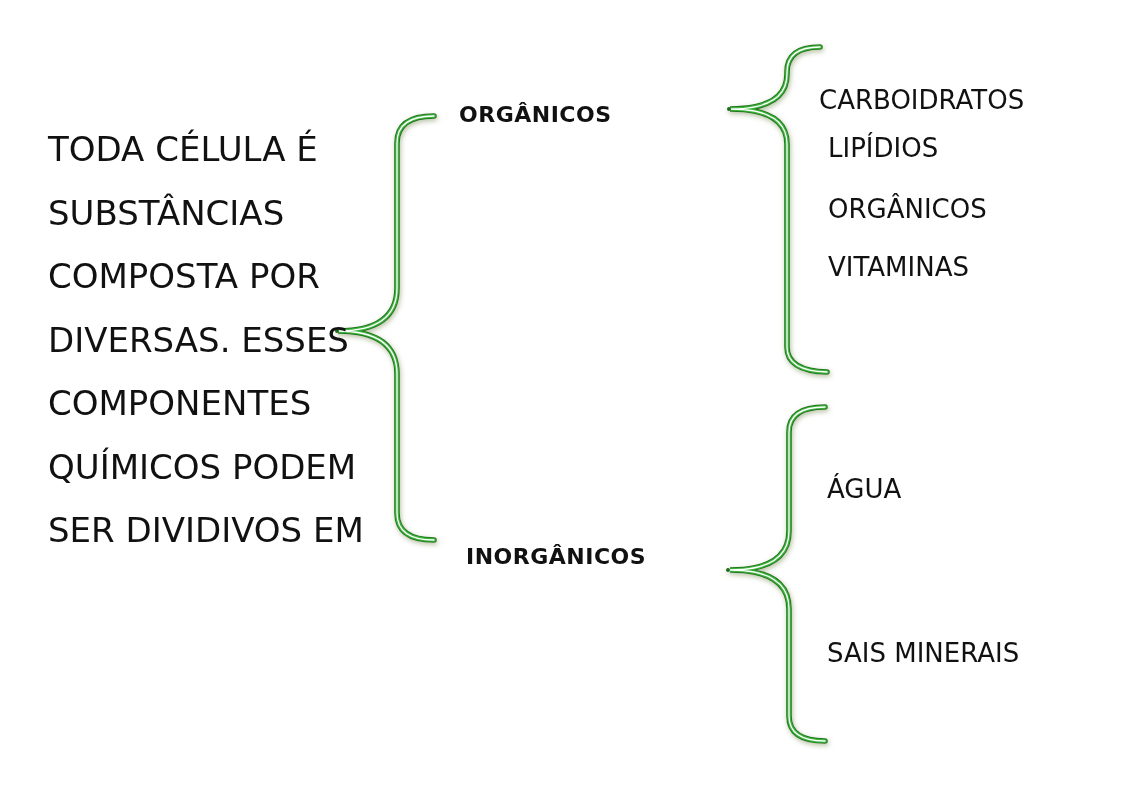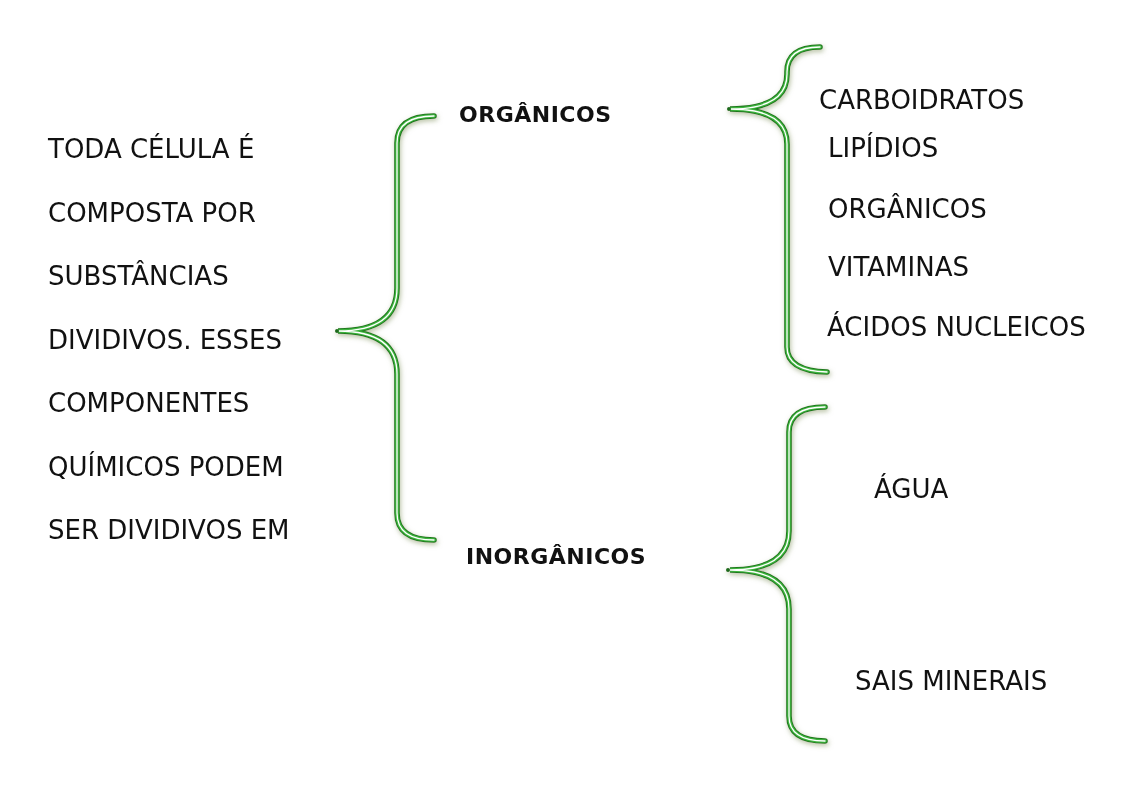--- a/index.html
+++ b/index.html
@@ -6,41 +6,41 @@
   .stage{
     position:relative;
     width:1122px;height:797px;
     background:#ffffff;
     font-family:"DejaVu Sans","Liberation Sans",sans-serif;
     color:#111111;
     overflow:hidden;
   }
   .intro{
     position:absolute;left:48px;top:118px;
-    font-size:26px;line-height:63.5px;
+    font-size:34px;line-height:63.5px;
     white-space:nowrap;
   }
   .group-label{
     position:absolute;
     font-weight:bold;font-size:22px;line-height:34px;
     letter-spacing:0.5px;white-space:nowrap;
   }
   .lbl-org{left:459px;top:98px;}
   .lbl-inorg{left:466px;top:540px;}
   .item{
     position:absolute;
     font-size:26px;line-height:30px;white-space:nowrap;
   }
   .it-carb{left:819px;top:85px;}
   .it-lip{left:828px;top:133px;}
   .it-prot{left:828px;top:194px;}
   .it-vit{left:828px;top:252px;}
   .it-acid{left:827px;top:312px;}
-  .it-agua{left:874px;top:474px;}
-  .it-sais{left:827px;top:666px;margin-left:28px;}
+  .it-agua{left:827px;top:474px;}
+  .it-sais{left:827px;top:638px;}
   svg.braces{position:absolute;left:0;top:0;}
   .s1{stroke:#1f7a1f;stroke-width:5.6;stroke-linecap:round;fill:none;}
   .s2{stroke:#3eb53e;stroke-width:3.6;stroke-linecap:round;fill:none;}
   .s3{stroke:#ffffff;stroke-width:1.3;stroke-linecap:round;fill:none;}
 </style>
 </head>
 <body>
 
 <div class="stage">
 
@@ -71,33 +71,32 @@
     <g filter="url(#bglow)">
       <use href="#brace-inorg-path" class="s1"></use>
       <use href="#brace-inorg-path" class="s2"></use>
       <use href="#brace-inorg-path" class="s3"></use>
       <circle cx="728" cy="570" r="2" fill="#1c6b1c"></circle>
     </g>
   </svg>
 
   <div class="intro">
     <div class="intro-line">TODA CÉLULA É</div>
+    <div class="intro-line">SUBSTÂNCIAS</div>
     <div class="intro-line">COMPOSTA POR</div>
-    <div class="intro-line">SUBSTÂNCIAS</div>
-    <div class="intro-line">DIVIDIVOS. ESSES</div>
+    <div class="intro-line">DIVERSAS. ESSES</div>
     <div class="intro-line">COMPONENTES</div>
     <div class="intro-line">QUÍMICOS PODEM</div>
     <div class="intro-line">SER DIVIDIVOS EM</div>
   </div>
 
   <div class="group-label lbl-org">ORGÂNICOS</div>
   <div class="group-label lbl-inorg">INORGÂNICOS</div>
 
   <div class="item it-carb">CARBOIDRATOS</div>
   <div class="item it-lip">LIPÍDIOS</div>
   <div class="item it-prot">ORGÂNICOS</div>
   <div class="item it-vit">VITAMINAS</div>
-  <div class="item it-acid">ÁCIDOS NUCLEICOS</div>
 
   <div class="item it-agua">ÁGUA</div>
   <div class="item it-sais">SAIS MINERAIS</div>
 
 </div>
 
 </body></html>

